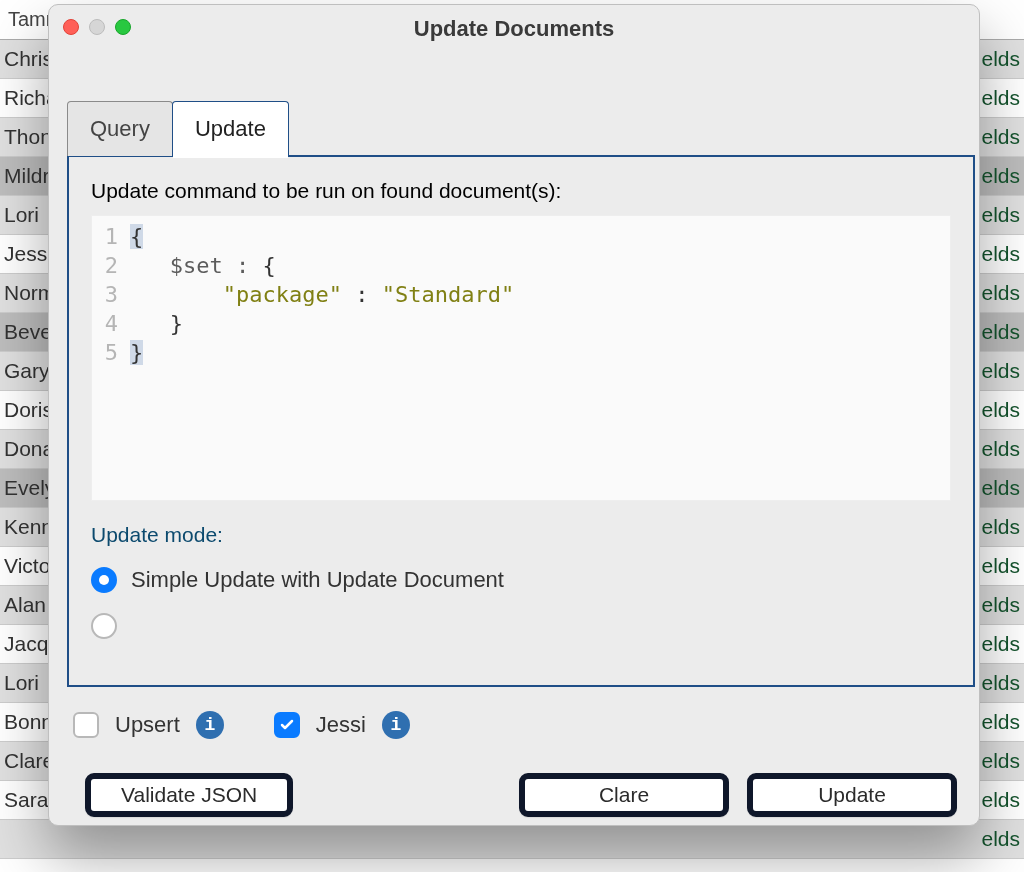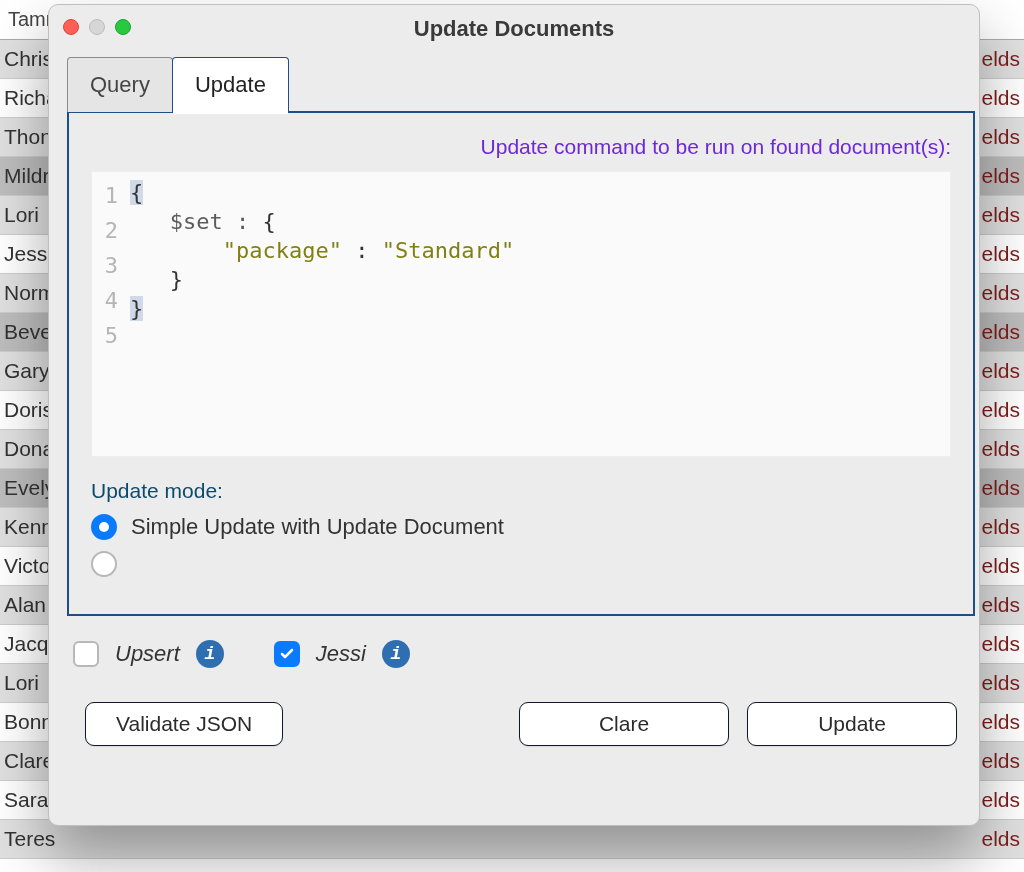--- a/index.html
+++ b/index.html
@@ -7,75 +7,75 @@
   body { background: #fff; position: relative; }
 
   
   .bg-table { position:absolute; inset:0; font-size:21px; color:#333; }
   .bg-row { display:flex; align-items:center; height:39px; border-bottom:1px solid #ccc; }
   .bg-row.odd { background:#fff; }
   .bg-row.even { background:#e0e0e0; }
   .bg-row.hilite { background:#bdbdbd; }
   .bg-cell-left { width:180px; padding-left:4px; white-space:nowrap; overflow:hidden; }
   .bg-spacer { flex:1; }
-  .bg-cell-fields { width:70px; padding-right:4px; text-align:right; white-space:nowrap; overflow:hidden; color:#7f1d1d; }
+  .bg-cell-fields { width:70px; padding-right:4px; text-align:right; white-space:nowrap; overflow:hidden; color:#14532d; }
   .bg-header { display:flex; align-items:center; gap:10px; height:40px; font-size:20px; color:#444; border-bottom:1px solid #aaa; padding-left:8px; }
   .bg-header .seg { display:flex; align-items:center; gap:6px; white-space:nowrap; }
   .icon-box { display:inline-flex; align-items:center; justify-content:center; width:28px; height:22px; border:1px solid #bbb; border-radius:4px; font-size:14px; color:#777; background:#f7f7f7; }
   .icon-braces { font-family: Menlo, monospace; }
 
   
   .dialog {
     position:absolute; left:48px; top:4px; width:932px; height:822px;
     background:#ececec; border:1px solid #bfbfbf; border-radius:10px;
     box-shadow:0 30px 60px rgba(0,0,0,.35);
-    display:flex; flex-direction:column;
+    display:flex; flex-direction:column;gap:44px;
   }
   .titlebar { position:relative; height:48px; display:flex; align-items:center; justify-content:center; border-bottom:1px solid transparent; }
   .traffic { position:absolute; left:14px; top:14px; display:flex; gap:10px; }
   .traffic span { width:16px; height:16px; border-radius:50%; }
   .tl-close { background:#ff5f57; border:1px solid #e24238; }
   .tl-min  { background:#d6d6d6; border:1px solid #bcbcbc; }
   .tl-max  { background:#28c840; border:1px solid #18a52b; }
   .title { font-size:22px; font-weight:600; color:#3a3a3a; }
 
   .content { flex:1 1 auto; padding:4px 4px 0 18px; display:flex; flex-direction:column; }
 
   .tabbar { display:flex; position:relative; z-index:2; }
   .tab { padding:14px 22px 14px 22px; font-size:22px; color:#444; border:1px solid #8a8a8a; border-bottom:none; border-radius:4px 4px 0 0; background:#e5e5e5; cursor:pointer; margin-right:-1px; }
   .tab.active { background:#fff; border-color:#1f4e87; color:#222; position:relative; }
   .tab.active::after { content:""; position:absolute; left:0; right:0; bottom:-2px; height:3px; background:#fff; }
 
   .panel { border:2px solid #1f4e87; background:#ececec; padding:22px 22px 26px 22px; position:relative; margin-top:-1px; }
-  .panel-label { font-size:21px; color:#6d28d9; margin-bottom:12px;text-align:right; }
+  .panel-label { font-size:21px; color:#000000; margin-bottom:12px; }
 
   .editor { display:flex; background:#fafafa; height:286px; border:1px solid #eee; }
-  .gutter { width:30px; text-align:right; color:#b5b5b5; font-family:Menlo, Consolas, monospace; font-size:22px; line-height:35px; padding:6px 4px 0 0; user-select:none; }
+  .gutter { width:30px; text-align:right; color:#b5b5b5; font-family:Menlo, Consolas, monospace; font-size:22px; line-height:29px; padding:6px 4px 0 0; user-select:none; }
   .code { flex:1; font-family:Menlo, Consolas, monospace; font-size:22px; line-height:29px; padding:6px 0 0 8px; white-space:pre; color:#333; }
   .hl { background:#cfd9e7; }
   .kw { color:#5c5c5c; }
   .str { color:#808014; }
 
   .mode-label { font-size:21px; color:#0c4a6e; margin-top:22px; margin-bottom:10px; }
-  .radio-row { display:flex; align-items:center; gap:14px; margin:11px 0; cursor:pointer; }
+  .radio-row { display:flex; align-items:center; gap:14px; margin:20px 0; cursor:pointer; }
   .radio { width:26px; height:26px; border-radius:50%; border:2px solid #b8b8b8; background:#fff; display:inline-flex; align-items:center; justify-content:center; }
   .radio.checked { border-color:#0a7bff; background:#0a7bff; }
   .radio.checked::after { content:""; width:10px; height:10px; border-radius:50%; background:#fff; }
   .radio-label { font-size:22px; color:#333; }
 
-  .options { display:flex; align-items:center; gap:16px; padding:24px 6px 0 6px;font-style:italic; }
+  .options { display:flex; align-items:center; gap:16px; padding:24px 6px 0 6px; }
   .chk { width:26px; height:26px; border-radius:6px; border:2px solid #b8b8b8; background:#fff; display:inline-flex; align-items:center; justify-content:center; cursor:pointer; }
   .chk.checked { background:#0a7bff; border-color:#0a7bff; }
   .chk.checked svg { display:block; }
   .chk svg { display:none; }
   .chk-label { font-size:22px; color:#333; }
   .info { width:28px; height:28px; border-radius:50%; background:#2f6fb0; color:#fff; font-weight:700; font-size:18px; display:inline-flex; align-items:center; justify-content:center; font-family:"Courier New", monospace; cursor:pointer; }
 
   .buttons { display:flex; align-items:center; padding:34px 18px 8px 18px; gap:18px; }
-  .btn { height:44px; padding:0 30px; border-radius:9px; border:1px solid #0f172a; background:#ffffff; font-size:21px; color:#2b2b2b; cursor:pointer; box-shadow:0 1px 1px rgba(0,0,0,.08); }
+  .btn { height:44px; padding:0 30px; border-radius:9px; border:6px solid #0f172a; background:#ffffff; font-size:21px; color:#2b2b2b; cursor:pointer; box-shadow:0 1px 1px rgba(0,0,0,.08); }
   .buttons .spacer { flex:1; }
 </style>
 </head>
 <body>
 
 <div class="bg-table">
   <div class="bg-header">
     <span class="seg">Tammy</span>
     <span style="width:120px"></span>
     <span class="seg">
@@ -193,21 +193,20 @@
         <div class="bg-cell-left">Clare</div>
         <div class="bg-spacer"></div>
         <div class="bg-cell-fields">elds</div>
       </div>
       <div class="bg-row odd">
         <div class="bg-cell-left">Saral</div>
         <div class="bg-spacer"></div>
         <div class="bg-cell-fields">elds</div>
       </div>
       <div class="bg-row even">
-        <div class="bg-cell-left">Teres</div>
         <div class="bg-spacer"></div>
         <div class="bg-cell-fields">elds</div>
       </div>
     </div>
 </div>
 
 <div class="dialog">
   <div class="titlebar">
     <div class="traffic">
       <span class="tl-close"></span>

